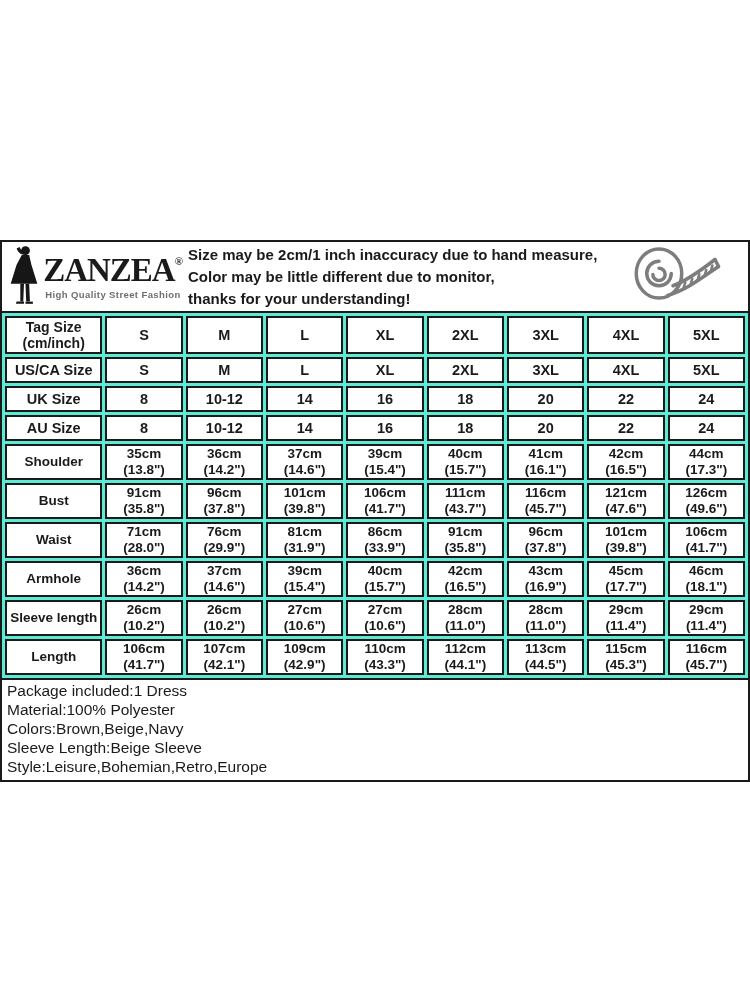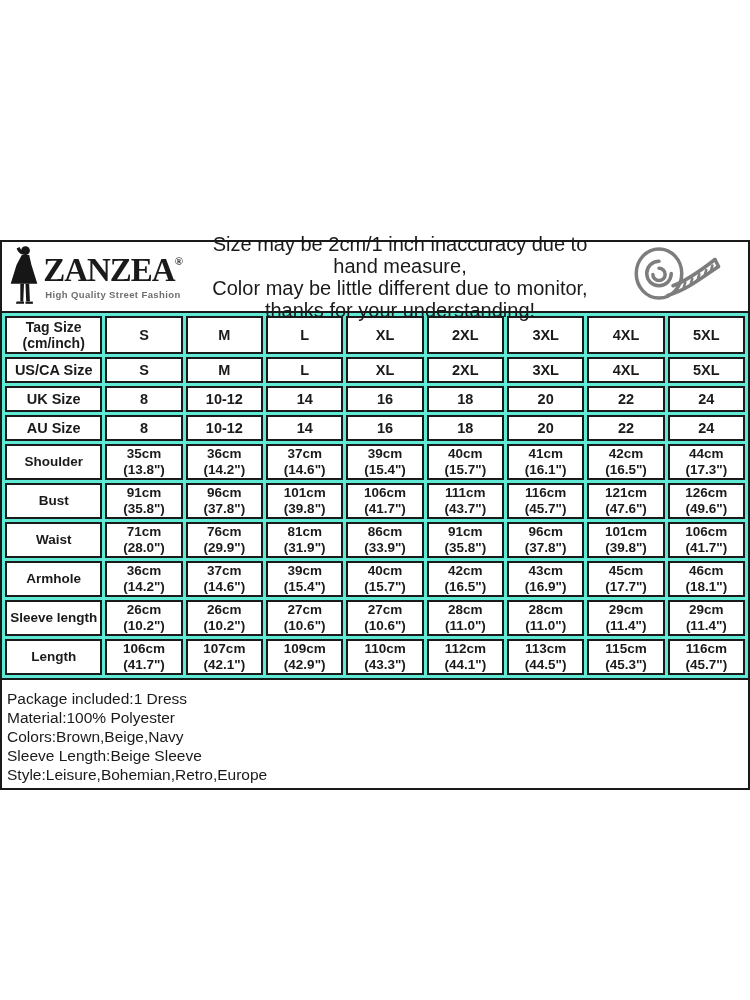--- a/index.html
+++ b/index.html
@@ -56,23 +56,23 @@
     font-size: 9.5px;
     font-weight: 700;
     color: #6e6e6e;
     letter-spacing: 0.4px;
     margin-top: 3px;
     white-space: nowrap;
     text-align: center;
   }
   .disclaimer {
     flex: 1;
-    text-align: center;
-    font-weight: 400;
-    font-size: 20px;
+    text-align: left;
+    font-weight: 700;
+    font-size: 15px;
     line-height: 22px;
   }
   .tape-block {
     width: 136px;
     display: flex;
     align-items: center;
     justify-content: center;
   }
   
   .table-zone { background: #5eead4; }
@@ -94,21 +94,21 @@
   }
   tr.row-size td { height: 22px; font-size: 14.5px; }
   tr.row-size:first-child td { height: 34px; }
   tr.row-size:first-child td.label-cell { font-size: 14px; line-height: 16px; }
   tr.row-meas td { height: 32px; font-size: 13.5px; line-height: 16px; }
   td.shaded { background: #e9e9e9; }
   td.label-cell { font-size: 14px; }
   
   .product-details {
     border-top: 2px solid #1a1a1a;
-    padding: 9px 6px 4px 5px;
+    padding: 1px 6px 4px 5px;
   }
   .detail-line {
     font-size: 15.5px;
     line-height: 19px;
     font-weight: 400;
     white-space: nowrap;
   }
 </style>
 </head>
 <body>

